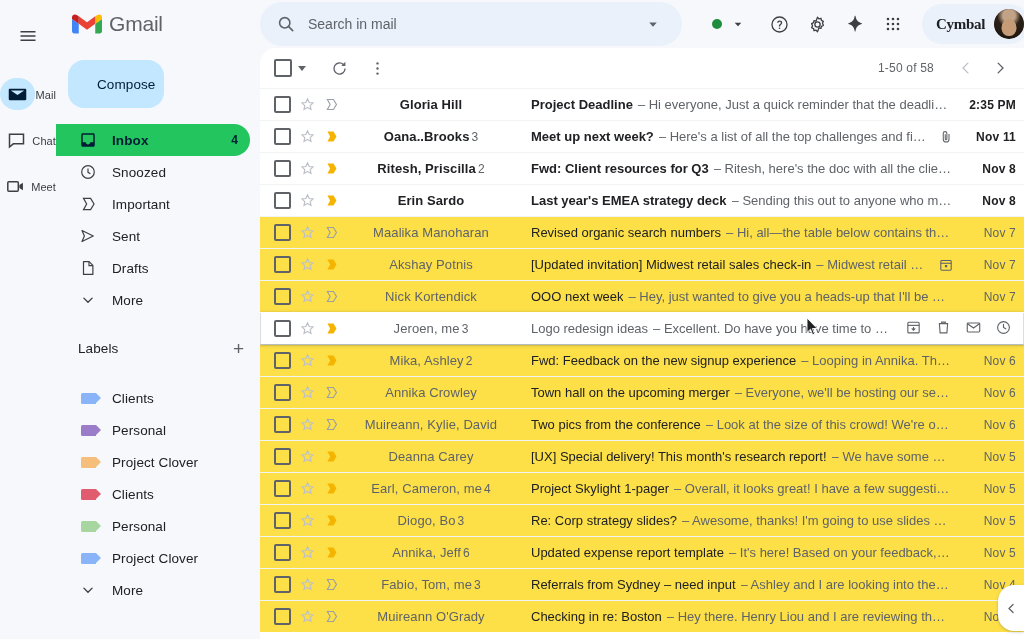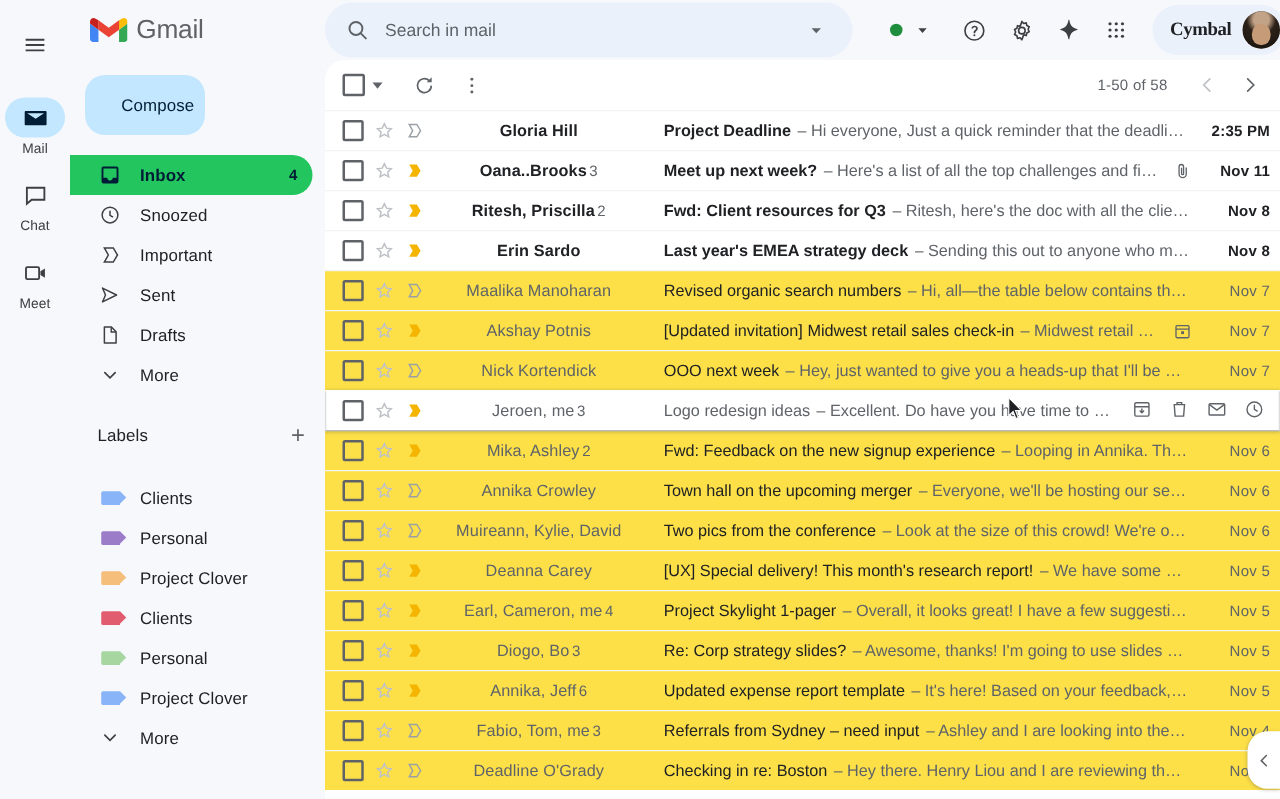--- a/index.html
+++ b/index.html
@@ -19,21 +19,21 @@
     display: flex; flex-direction: column; align-items: center;
     padding-top: 8px;
   }
   .hamburger {
     width: 40px; height: 40px; margin-top: 8px;
     display: flex; align-items: center; justify-content: center;
     border-radius: 50%; cursor: pointer;
   }
   .rail-apps { margin-top: 22px; display: flex; flex-direction: column; gap: 14px; width: 100%; align-items: center; }
   .rail-item {
-    display: flex; flex-direction: column; align-items: center;
+    display: flex; flex-direction: row; align-items: center;
     cursor: pointer; width: 100%;
   }
   .rail-pill {
     width: 48px; height: 32px; border-radius: 16px;
     display: flex; align-items: center; justify-content: center;
   }
   .rail-item.active .rail-pill { background: #c2e7ff; }
   .rail-label {
     font-size: 11px; color: #3c4043; margin-top: 3px; line-height: 13px;
     letter-spacing: .1px;
@@ -859,21 +859,21 @@
             <span class="star">
               <svg width="17" height="17" viewBox="0 0 24 24">
                 <path fill="none" stroke="#bdc1c6" stroke-width="1.7" d="M12 4.2l2.4 5 5.4.7-4 3.7 1.1 5.4-4.9-2.7-4.9 2.7 1.1-5.4-4-3.7 5.4-.7z"></path>
               </svg>
             </span>
             <span class="imp">
               <svg width="17" height="17" viewBox="0 0 24 24">
                 <path fill="none" stroke="#9aa0a6" stroke-width="1.6" d="M6.2 5h8.6l4.2 7-4.2 7H6.2l3.9-7z"></path>
               </svg>
             </span>
-            <span class="sender">Deadline O'Grady</span>
+            <span class="sender">Muireann O'Grady</span>
             <span class="subjwrap">
               <span class="subject">Checking in re: Boston</span>
               <span class="snippet">– Hey there. Henry Liou and I are reviewing the agenda for Boston…</span>
             </span>
             <span class="meta">
               <span class="date">Nov 4</span>
             </span>
           </div>
         </div>
     </div>

